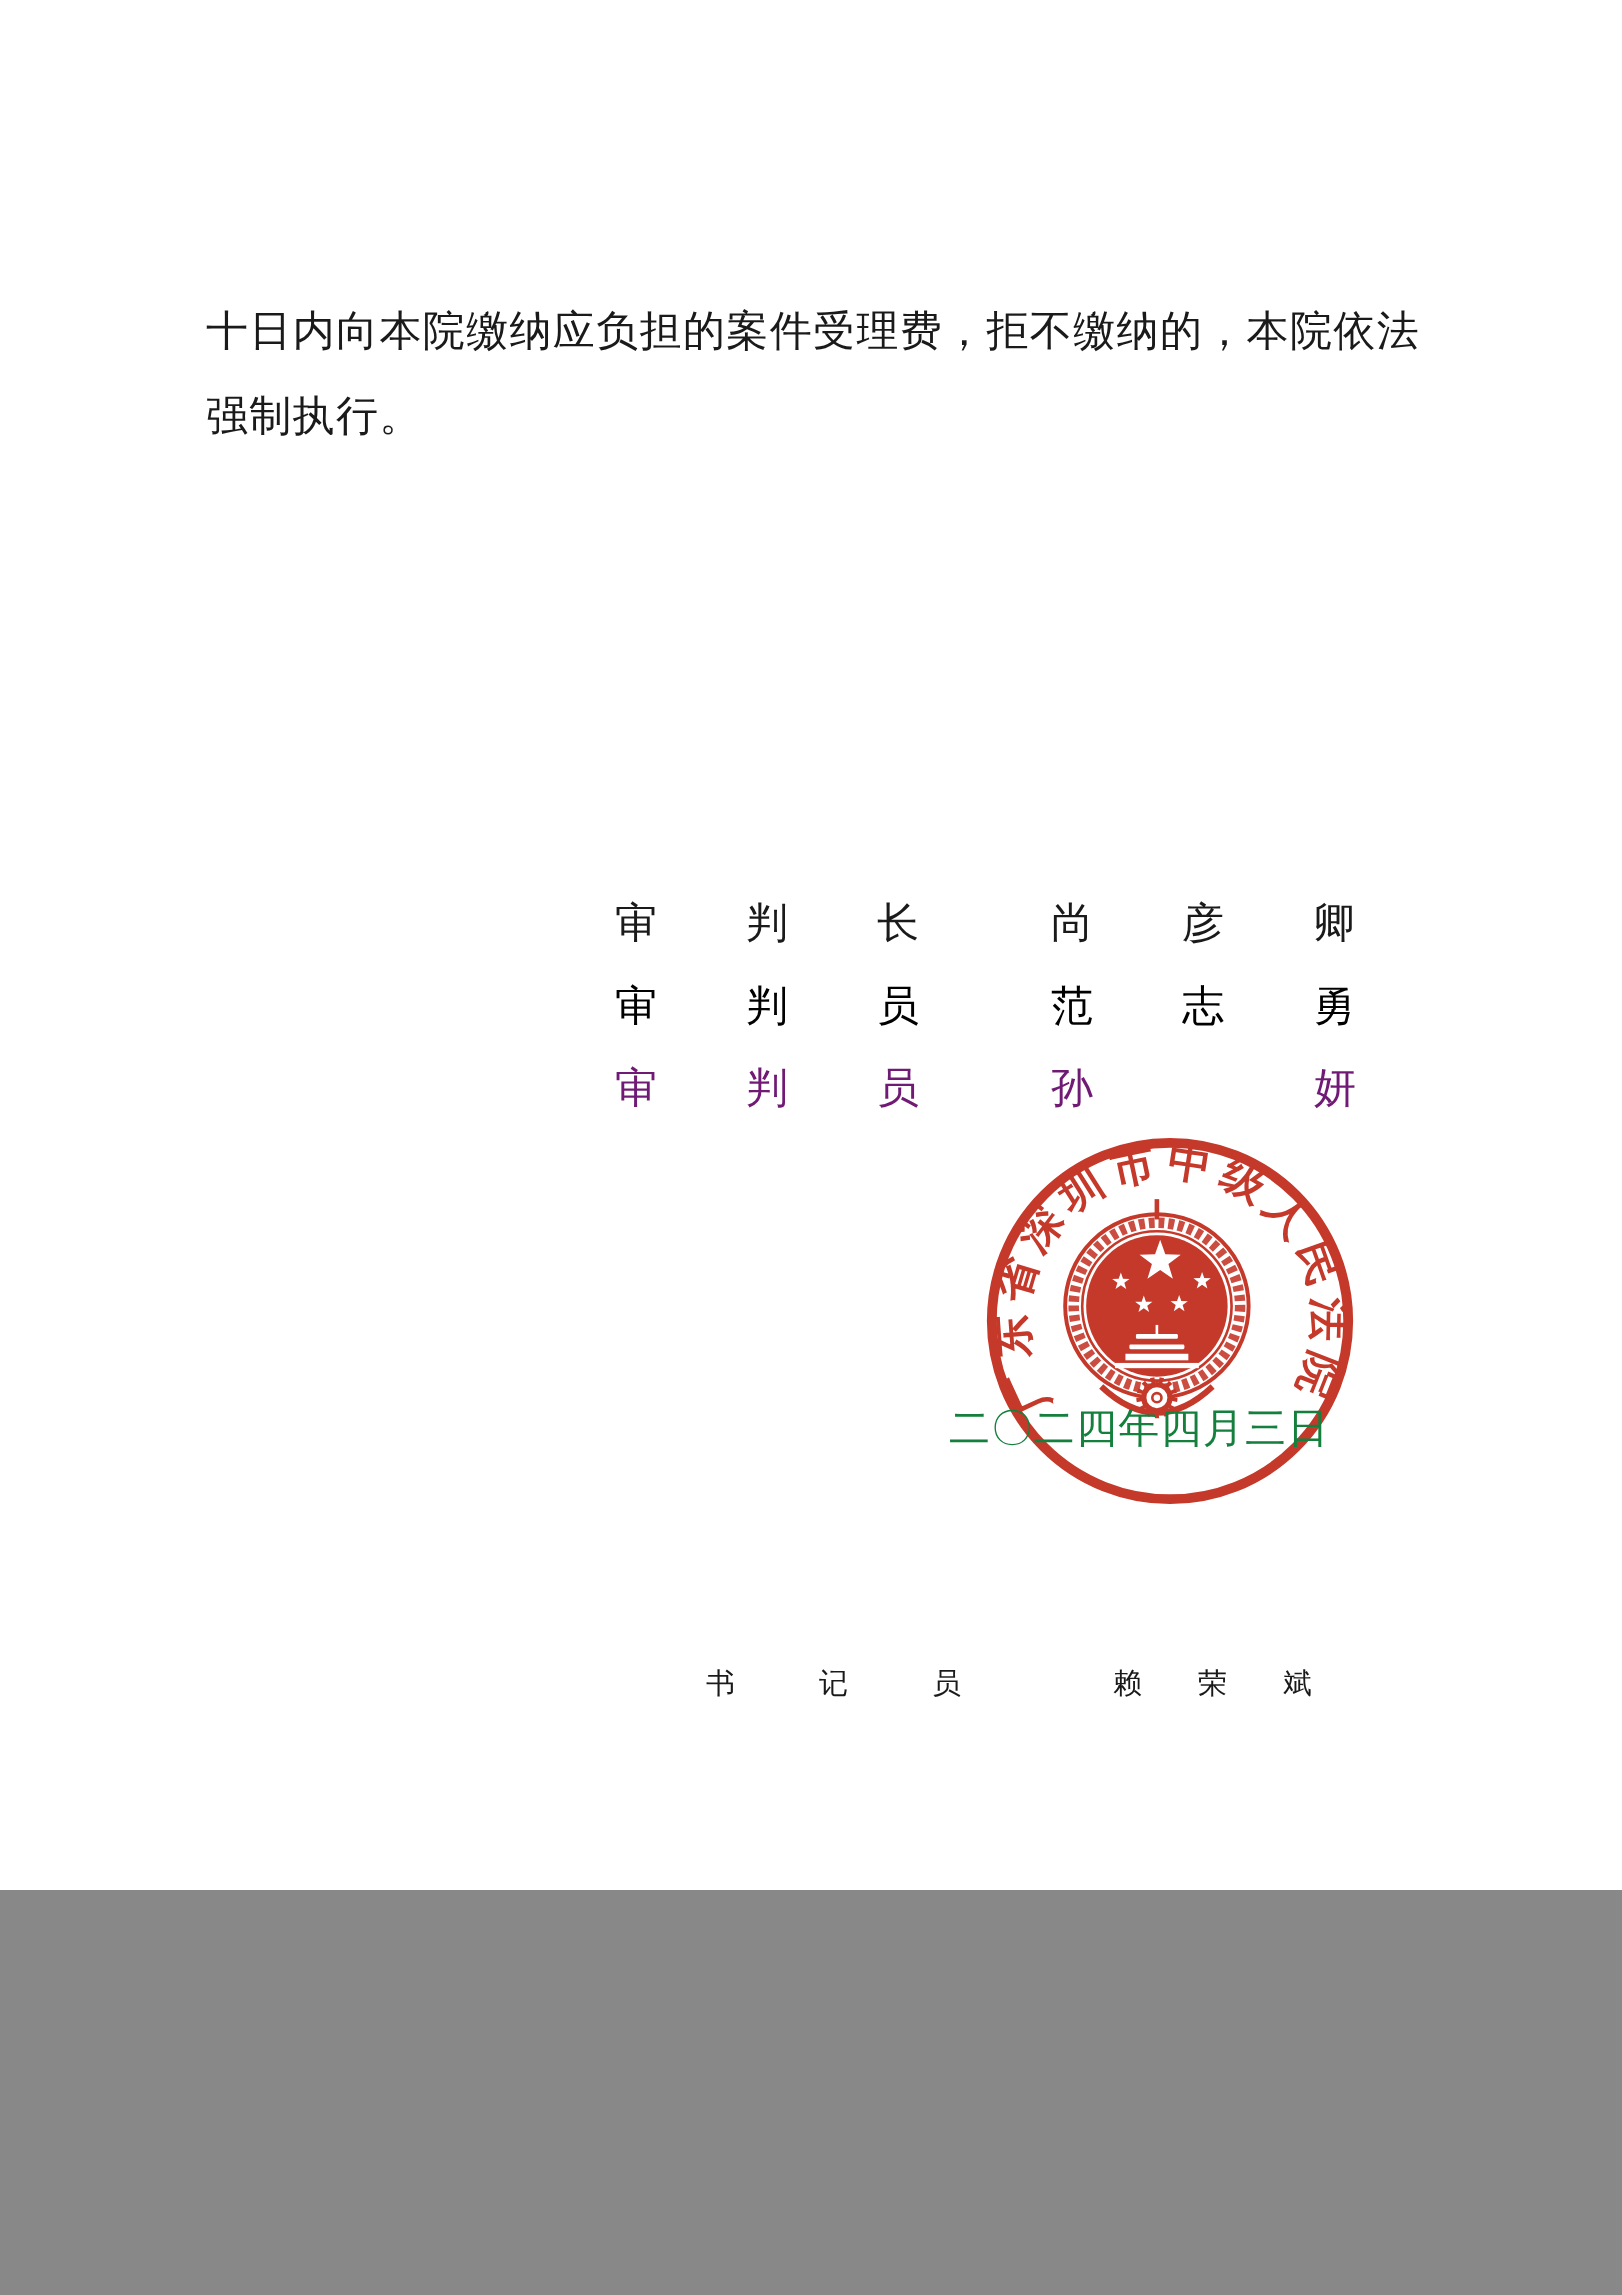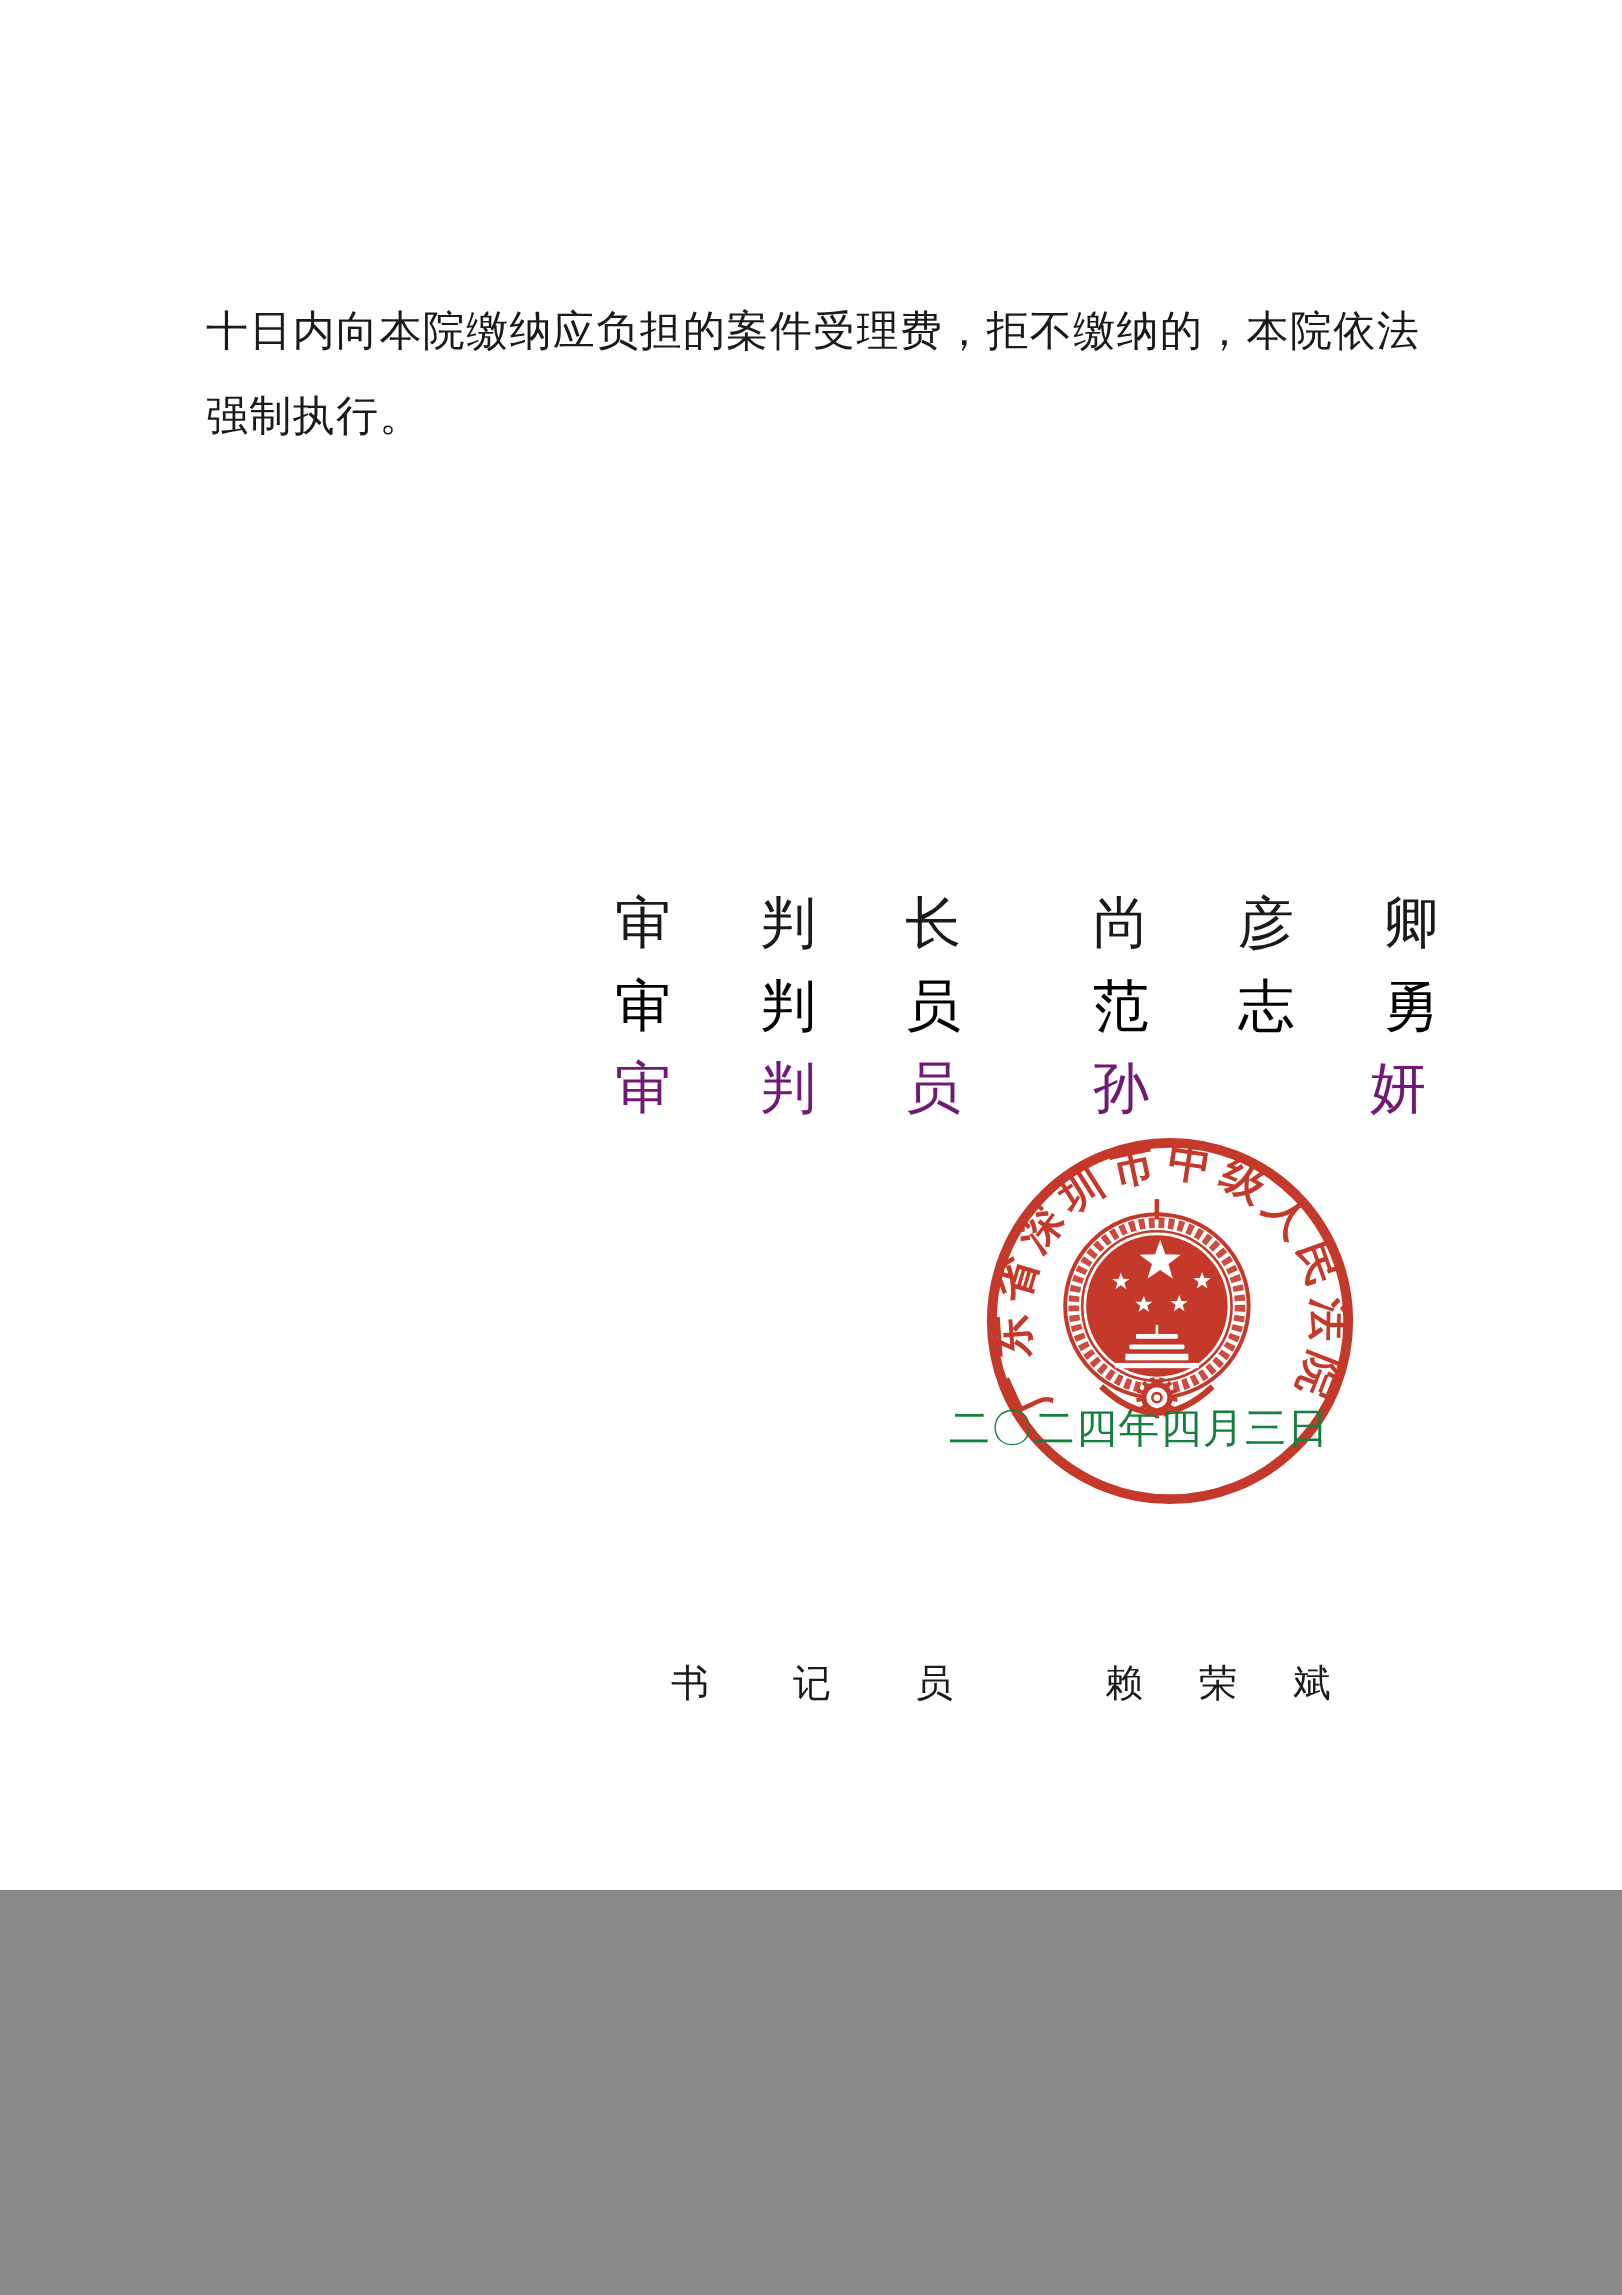--- a/index.html
+++ b/index.html
@@ -18,21 +18,21 @@
     font-size:42px;line-height:85px;
     letter-spacing:1.3px;
     text-align:justify;
     text-justify:inter-character;
   }
   .body-text p{margin:0;padding:0;}
   .body-text p.indent{text-indent:2em;}
   
   .sig-row{
     position:absolute;left:615px;
-    font-size:56px;line-height:42px;white-space:nowrap;
+    font-size:42px;line-height:42px;white-space:nowrap;
   }
   .sig-row .label{letter-spacing:89px;}
   .sig-row .name{margin-left:43px;letter-spacing:89px;}
   .sig-row .name.spread{letter-spacing:221px;}
   .row-1{top:902px;}
   .row-2{top:985px;}
   .row-3{top:1067px;}
   
   .seal{
     position:absolute;left:980px;top:1131px;width:380px;height:380px;
@@ -48,22 +48,22 @@
     position:absolute;left:949px;top:1408px;
     font-size:41px;line-height:41px;letter-spacing:1.3px;white-space:nowrap;
   }
   
   .verify-note{
     position:absolute;left:298px;top:1577px;
     font-size:41px;line-height:41px;letter-spacing:2px;white-space:nowrap;
   }
   
   .clerk-row{
-    position:absolute;left:671px;top:1662px;
-    font-size:38px;line-height:42px;white-space:nowrap;
+    position:absolute;left:706px;top:1662px;
+    font-size:29px;line-height:42px;white-space:nowrap;
   }
   .clerk-row .label{letter-spacing:84px;}
   .clerk-row .name{margin-left:68px;letter-spacing:56px;}
   
   .page-number{
     position:absolute;left:1224px;top:2112px;width:262px;
     font-size:37px;line-height:46px;
     letter-spacing:2.6px;word-spacing:10.5px;
     font-family:"DejaVu Serif","Liberation Serif",serif;
   }

